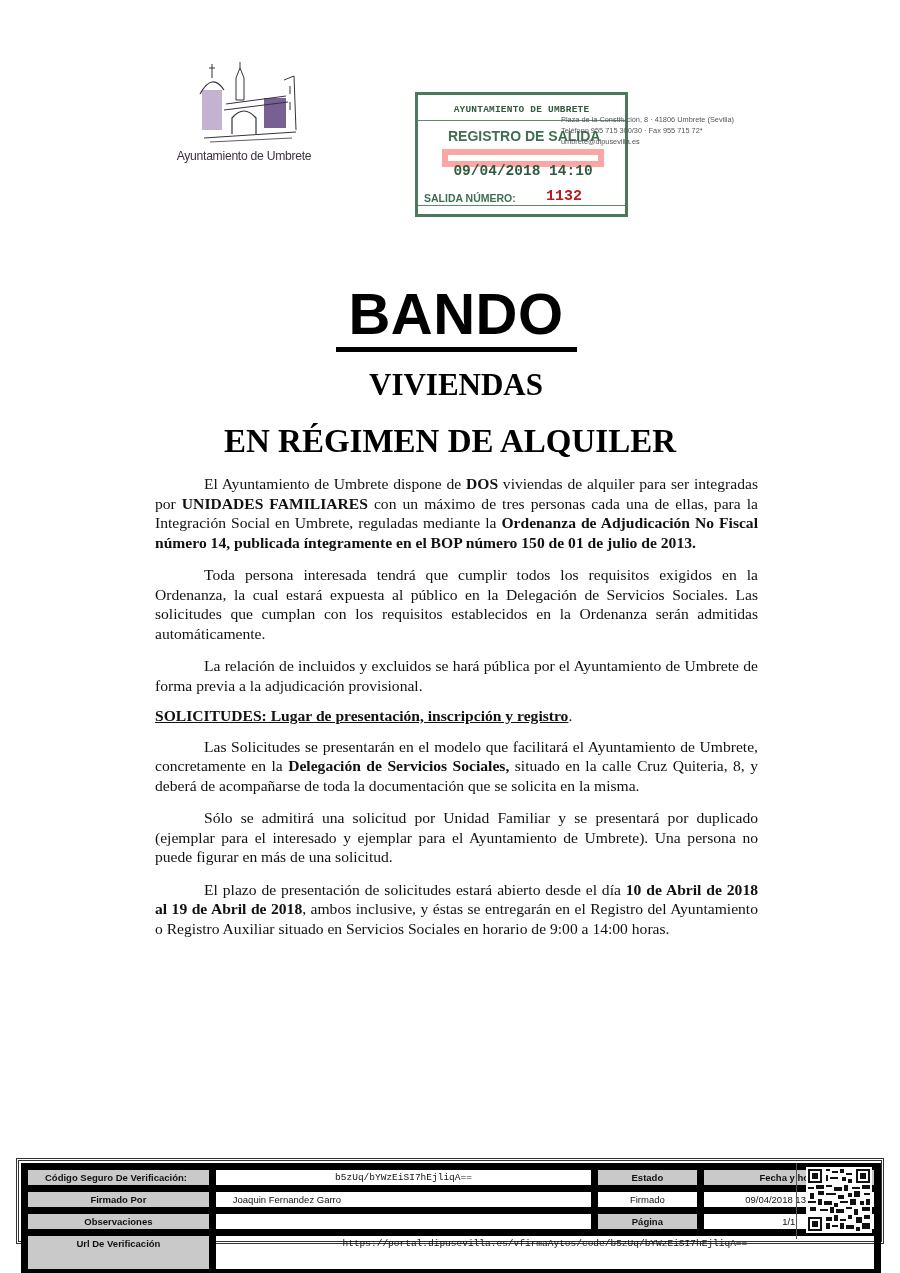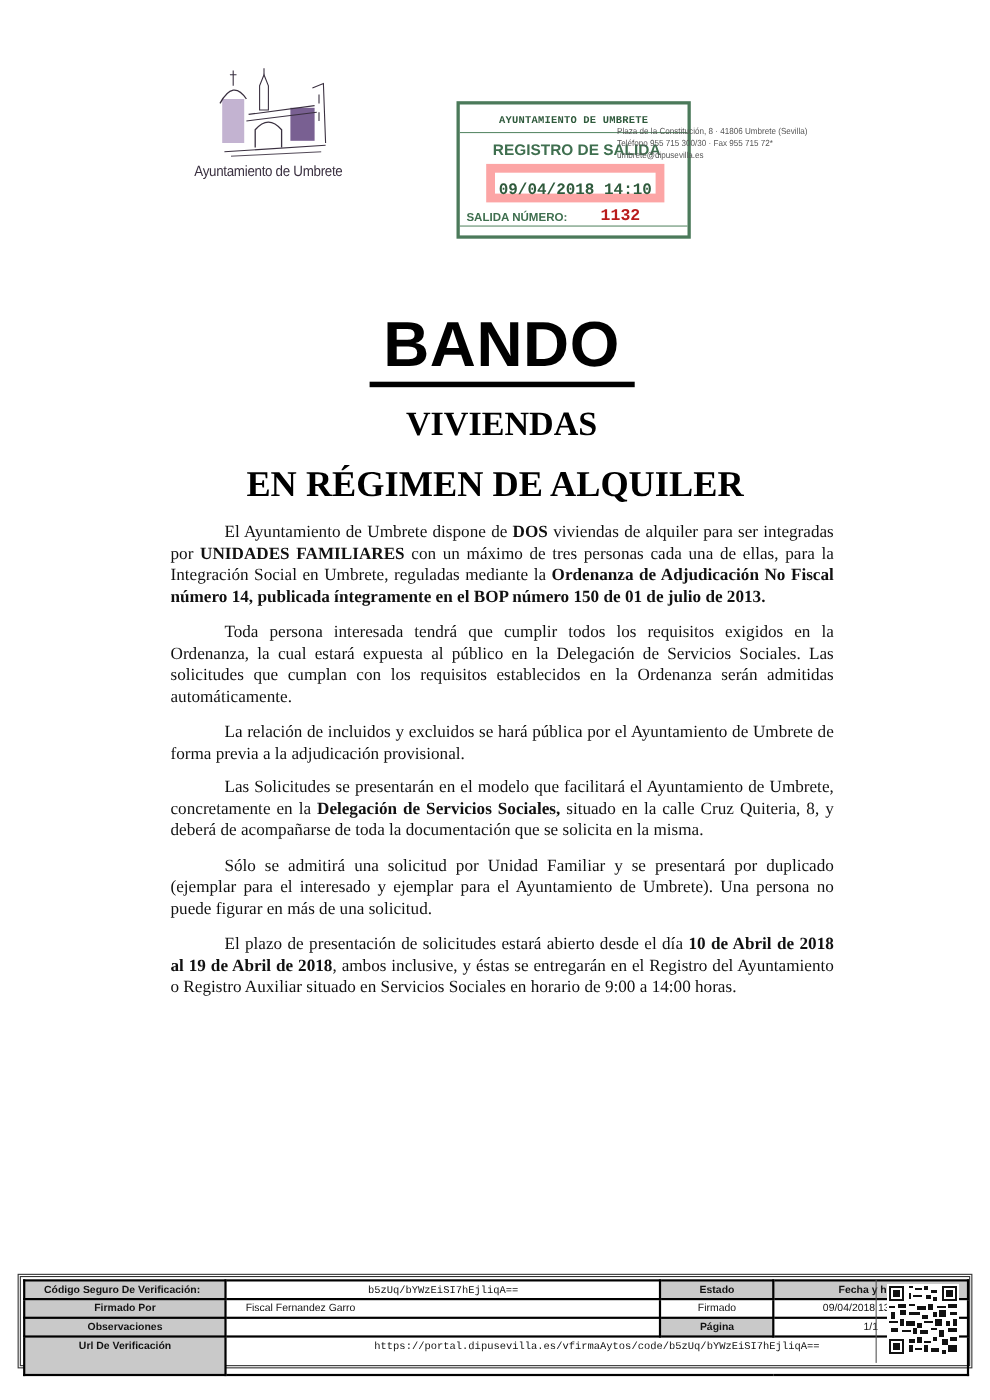--- a/index.html
+++ b/index.html
@@ -10,21 +10,21 @@
   .logo svg { position: absolute; left: 28px; top: 0; }
   .logo-caption { position: absolute; left: 4px; top: 88px; width: 160px; text-align: center;
     font-family: "Liberation Sans", sans-serif; font-size: 13.5px; color: #3a3040; letter-spacing: -0.3px; transform: scaleX(0.9); transform-origin: left; }
 
   
   .stamp { position: absolute; left: 415px; top: 92px; width: 213px; height: 125px; border: 3px solid #4b7a5a; box-sizing: border-box; }
   .stamp-line { position: absolute; left: 0; right: 0; height: 1px; background: #5e8c6b; }
   .stamp-org { position: absolute; left: 0; width: 100%; top: 9px; text-align: center;
     font-family: "Liberation Mono", monospace; font-weight: bold; font-size: 9.5px; color: #2f5a3c; letter-spacing: 0.2px; }
   .stamp-reg { position: absolute; left: 30px; top: 33px; font-family: "Liberation Sans", sans-serif; font-weight: bold; font-size: 14px; color: #3f6f4f; }
-  .stamp-datebox { position: absolute; left: 24px; top: 54px; width: 162px; height: 35px; border: 8px solid #fca5a5; box-sizing: border-box; }
+  .stamp-datebox { position: absolute; left: 24px; top: 54px; width: 162px; height: 18px; border: 6px solid #fca5a5; box-sizing: border-box; }
   .stamp-date { position: absolute; left: 0; width: 100%; top: 8px; text-align: center;
     font-family: "Liberation Mono", monospace; font-weight: bold; font-size: 14.5px; color: #2f5a3c; }
   .stamp-num-label { position: absolute; left: 6px; top: 97px; font-family: "Liberation Sans", sans-serif; font-weight: bold; font-size: 10.5px; color: #3f6f4f; }
   .stamp-num { position: absolute; left: 128px; top: 93px; font-family: "Liberation Mono", monospace; font-weight: bold; font-size: 15px; color: #b91c1c; }
 
   .address { position: absolute; left: 561px; top: 114px; font-family: "Liberation Sans", sans-serif; font-size: 8px; color: #555; line-height: 11px; transform: scaleX(0.92); transform-origin: left; white-space: nowrap; }
 
   
   .title-bando { position: absolute; left: 0; width: 912px; top: 279px; text-align: center;
     font-family: "Liberation Sans", sans-serif; font-weight: bold; font-size: 58px; line-height: 70px; color: #000; letter-spacing: 0.5px; }
@@ -36,21 +36,21 @@
   .body { position: absolute; left: 155px; top: 474px; width: 603px; font-size: 15.6px; line-height: 19.5px; text-align: justify; }
   .body p { margin: 0 0 13px 0; }
   .body p.indent { text-indent: 49px; }
   .body .tight { margin-bottom: 11px; }
   .body .heading-u { font-weight: bold; text-decoration: underline; }
   .body .center { text-align: center; margin-top: 15px; }
 
   
   .footer { position: absolute; left: 16px; top: 1158px; width: 868px; height: 86px; border: 3px double #333; box-sizing: border-box; }
   .vtable { position: absolute; left: 2px; top: 2px; border-collapse: collapse; font-family: "Liberation Sans", sans-serif; font-size: 9.5px; }
-  .vtable td { border: 2px solid #000000; height: 15px; padding: 0 17px; white-space: nowrap; }
+  .vtable td { border: 7px solid #000000; height: 15px; padding: 0 17px; white-space: nowrap; }
   .vtable td.lbl { background: #c9c9c9; font-weight: bold; text-align: center; }
   .vtable td.lbl-left { text-align: left; }
   .vtable td.mono { font-family: "Liberation Mono", monospace; text-align: center; font-size: 9.5px; }
   .vtable td.url { height: 31px; vertical-align: top; padding-top: 2px; }
   .vtable td.c { text-align: center; }
   .qr-box { position: absolute; right: 2px; top: 2px; width: 82px; height: 76px; border-left: 1px solid #555; }
   .qr-box svg { position: absolute; left: 9px; top: 4px; }
 </style>
 </head>
 <body>
@@ -98,41 +98,42 @@
 <div class="subtitle-1">VIVIENDAS</div>
 <div class="subtitle-2">EN RÉGIMEN DE ALQUILER</div>
 
 <div class="body">
   <p class="indent"><span>El Ayuntamiento de Umbrete dispone de </span><b>DOS</b><span> viviendas de alquiler para ser integradas por </span><b>UNIDADES FAMILIARES</b><span>  con un máximo de tres  personas cada una de ellas, para la Integración Social en Umbrete, reguladas mediante la </span><b>Ordenanza de Adjudicación No Fiscal número 14, publicada íntegramente en el BOP número 150 de 01 de julio de 2013.</b></p>
 
   <p class="indent">Toda persona interesada tendrá que cumplir todos los requisitos exigidos en la Ordenanza, la cual estará expuesta al público en la Delegación de Servicios Sociales. Las solicitudes que cumplan con los requisitos establecidos en la Ordenanza serán admitidas automáticamente.</p>
 
   <p class="indent tight">La relación de incluidos y excluidos se hará pública por el Ayuntamiento de Umbrete de forma previa a la adjudicación provisional.</p>
 
+  <p class="tight"><span class="heading-u">SOLICITUDES: Lugar de presentación, inscripción y registro</span><span>.</span></p>
 
   <p class="indent"><span>Las Solicitudes se presentarán en el modelo que facilitará el Ayuntamiento de Umbrete, concretamente en la </span><b>Delegación de Servicios Sociales,</b><span> situado en la calle Cruz Quiteria, 8, y deberá de acompañarse de toda la documentación que se solicita en la misma.</span></p>
 
   <p class="indent">Sólo se admitirá una solicitud por Unidad Familiar y se presentará por duplicado (ejemplar para el interesado y ejemplar para el Ayuntamiento de Umbrete). Una persona no puede figurar en más de una solicitud.</p>
 
   <p class="indent"><span>El plazo de presentación de solicitudes estará abierto desde el día </span><b>10 de Abril de 2018 al 19 de Abril de 2018</b><span>, ambos inclusive, y éstas se entregarán en el Registro del Ayuntamiento o Registro Auxiliar situado en Servicios Sociales en horario de 9:00 a 14:00 horas.</span></p>
 
 </div>
 
 <div class="footer">
   <table class="vtable">
     <tbody>
         <tr>
       <td class="lbl lbl-left" style="width:148px;">Código Seguro De Verificación:</td>
       <td class="mono" style="width:381px;">b5zUq/bYWzEiSI7hEjliqA==</td>
       <td class="lbl" style="width:70px;margin-left:24px;">Estado</td>
       <td class="lbl" style="width:146px;">Fecha y hora</td>
     </tr>
     <tr>
       <td class="lbl">Firmado Por</td>
-      <td>Fiscal Fernandez Garro</td>
+      <td>Joaquin Fernandez Garro</td>
       <td class="c">Firmado</td>
       <td class="c">09/04/2018 13:46:08</td>
     </tr>
     <tr>
       <td class="lbl">Observaciones</td>
       <td></td>
       <td class="lbl">Página</td>
       <td class="c">1/1</td>
     </tr>
     <tr>

